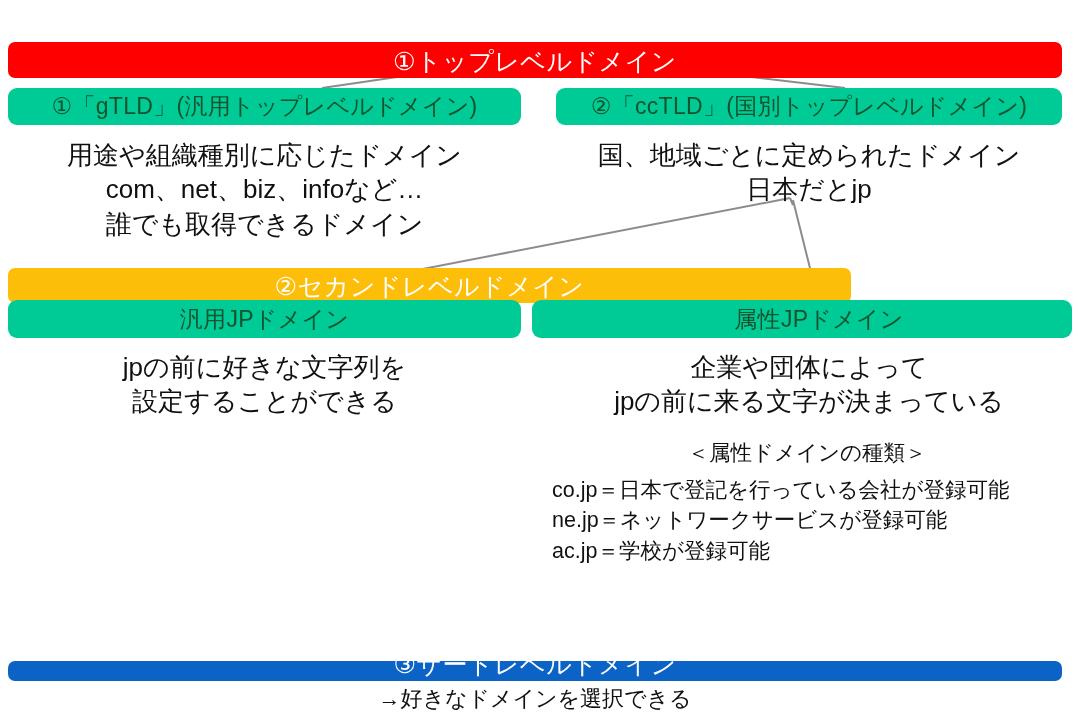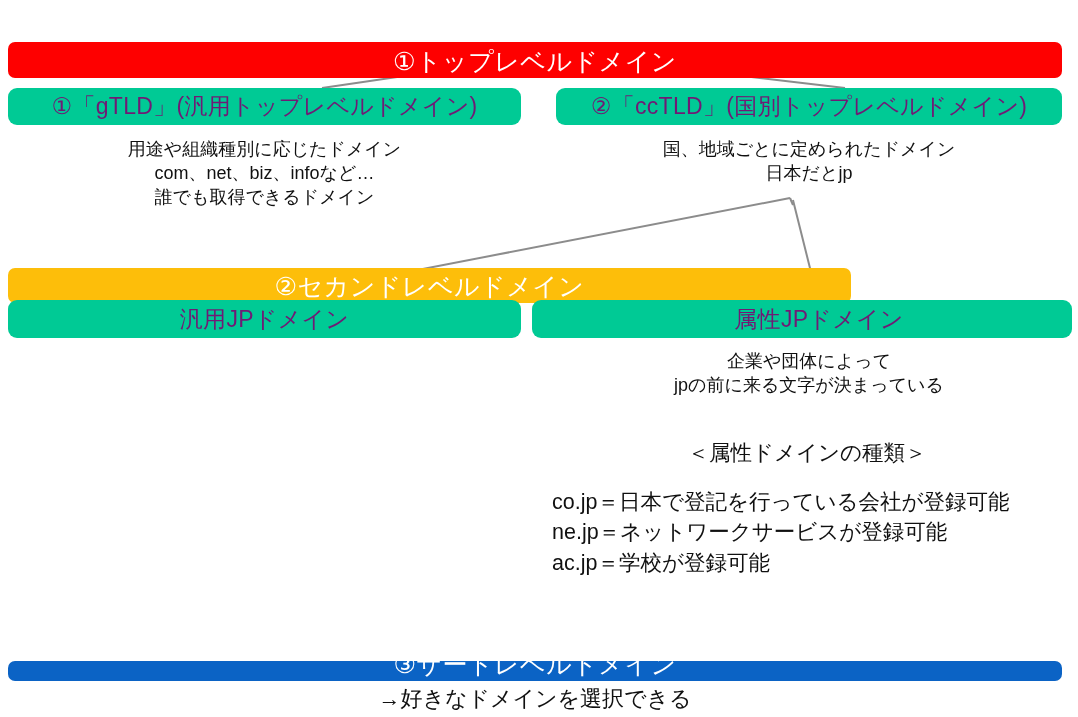--- a/index.html
+++ b/index.html
@@ -65,21 +65,21 @@
     font-size: 25px;
   }
   .chip {
     position: absolute;
     z-index: 2;
     display: flex;
     align-items: center;
     justify-content: center;
     border-radius: 9px;
     background: #00ca95;
-    color: #701a75;
+    color: #14532d;
     font-size: 23px;
     white-space: nowrap;
     letter-spacing: 0.3px;
   }
   .chip-gtld {
     left: 8px;
     top: 88px;
     width: 513px;
     height: 37px;
   }
@@ -99,21 +99,21 @@
     left: 532px;
     top: 300px;
     width: 506px;
     height: 38px;
     padding-left: 34px;
   }
   .note {
     position: absolute;
     z-index: 2;
     text-align: center;
-    font-size: 18px;
+    font-size: 26px;
     line-height: 1.32;
     color: #101010;
   }
   .note-gtld {
     left: 8px;
     top: 138px;
     width: 513px;
   }
   .note-cctld {
     left: 556px;
@@ -141,21 +141,21 @@
     z-index: 2;
     left: 536px;
     top: 438px;
     width: 542px;
     font-size: 21.5px;
     line-height: 1.43;
     color: #101010;
   }
   .attr-title {
     text-align: center;
-    margin-bottom: 18px;
+    margin-bottom: 6px;
   }
   .attr-list {
     text-align: left;
     padding-left: 16px;
   }
   .attr-row {
     white-space: nowrap;
   }
   .note-line { display: block; }
 </style>
@@ -194,20 +194,24 @@
     <span class="note-line">国、地域ごとに定められたドメイン</span>
     <span class="note-line">日本だとjp</span>
   </div>
 
   <div class="bar bar-sld">
     <span>②セカンドレベルドメイン</span>
   </div>
 
   <div class="chip chip-hanyo">
     <span>汎用JPドメイン</span>
+  </div>
+  <div class="note note-hanyo">
+    <span class="note-line">jpの前に好きな文字列を</span>
+    <span class="note-line">設定することができる</span>
   </div>
 
   <div class="chip chip-zokusei">
     <span>属性JPドメイン</span>
   </div>
   <div class="note note-zokusei">
     <span class="note-line">企業や団体によって</span>
     <span class="note-line">jpの前に来る文字が決まっている</span>
   </div>
 

